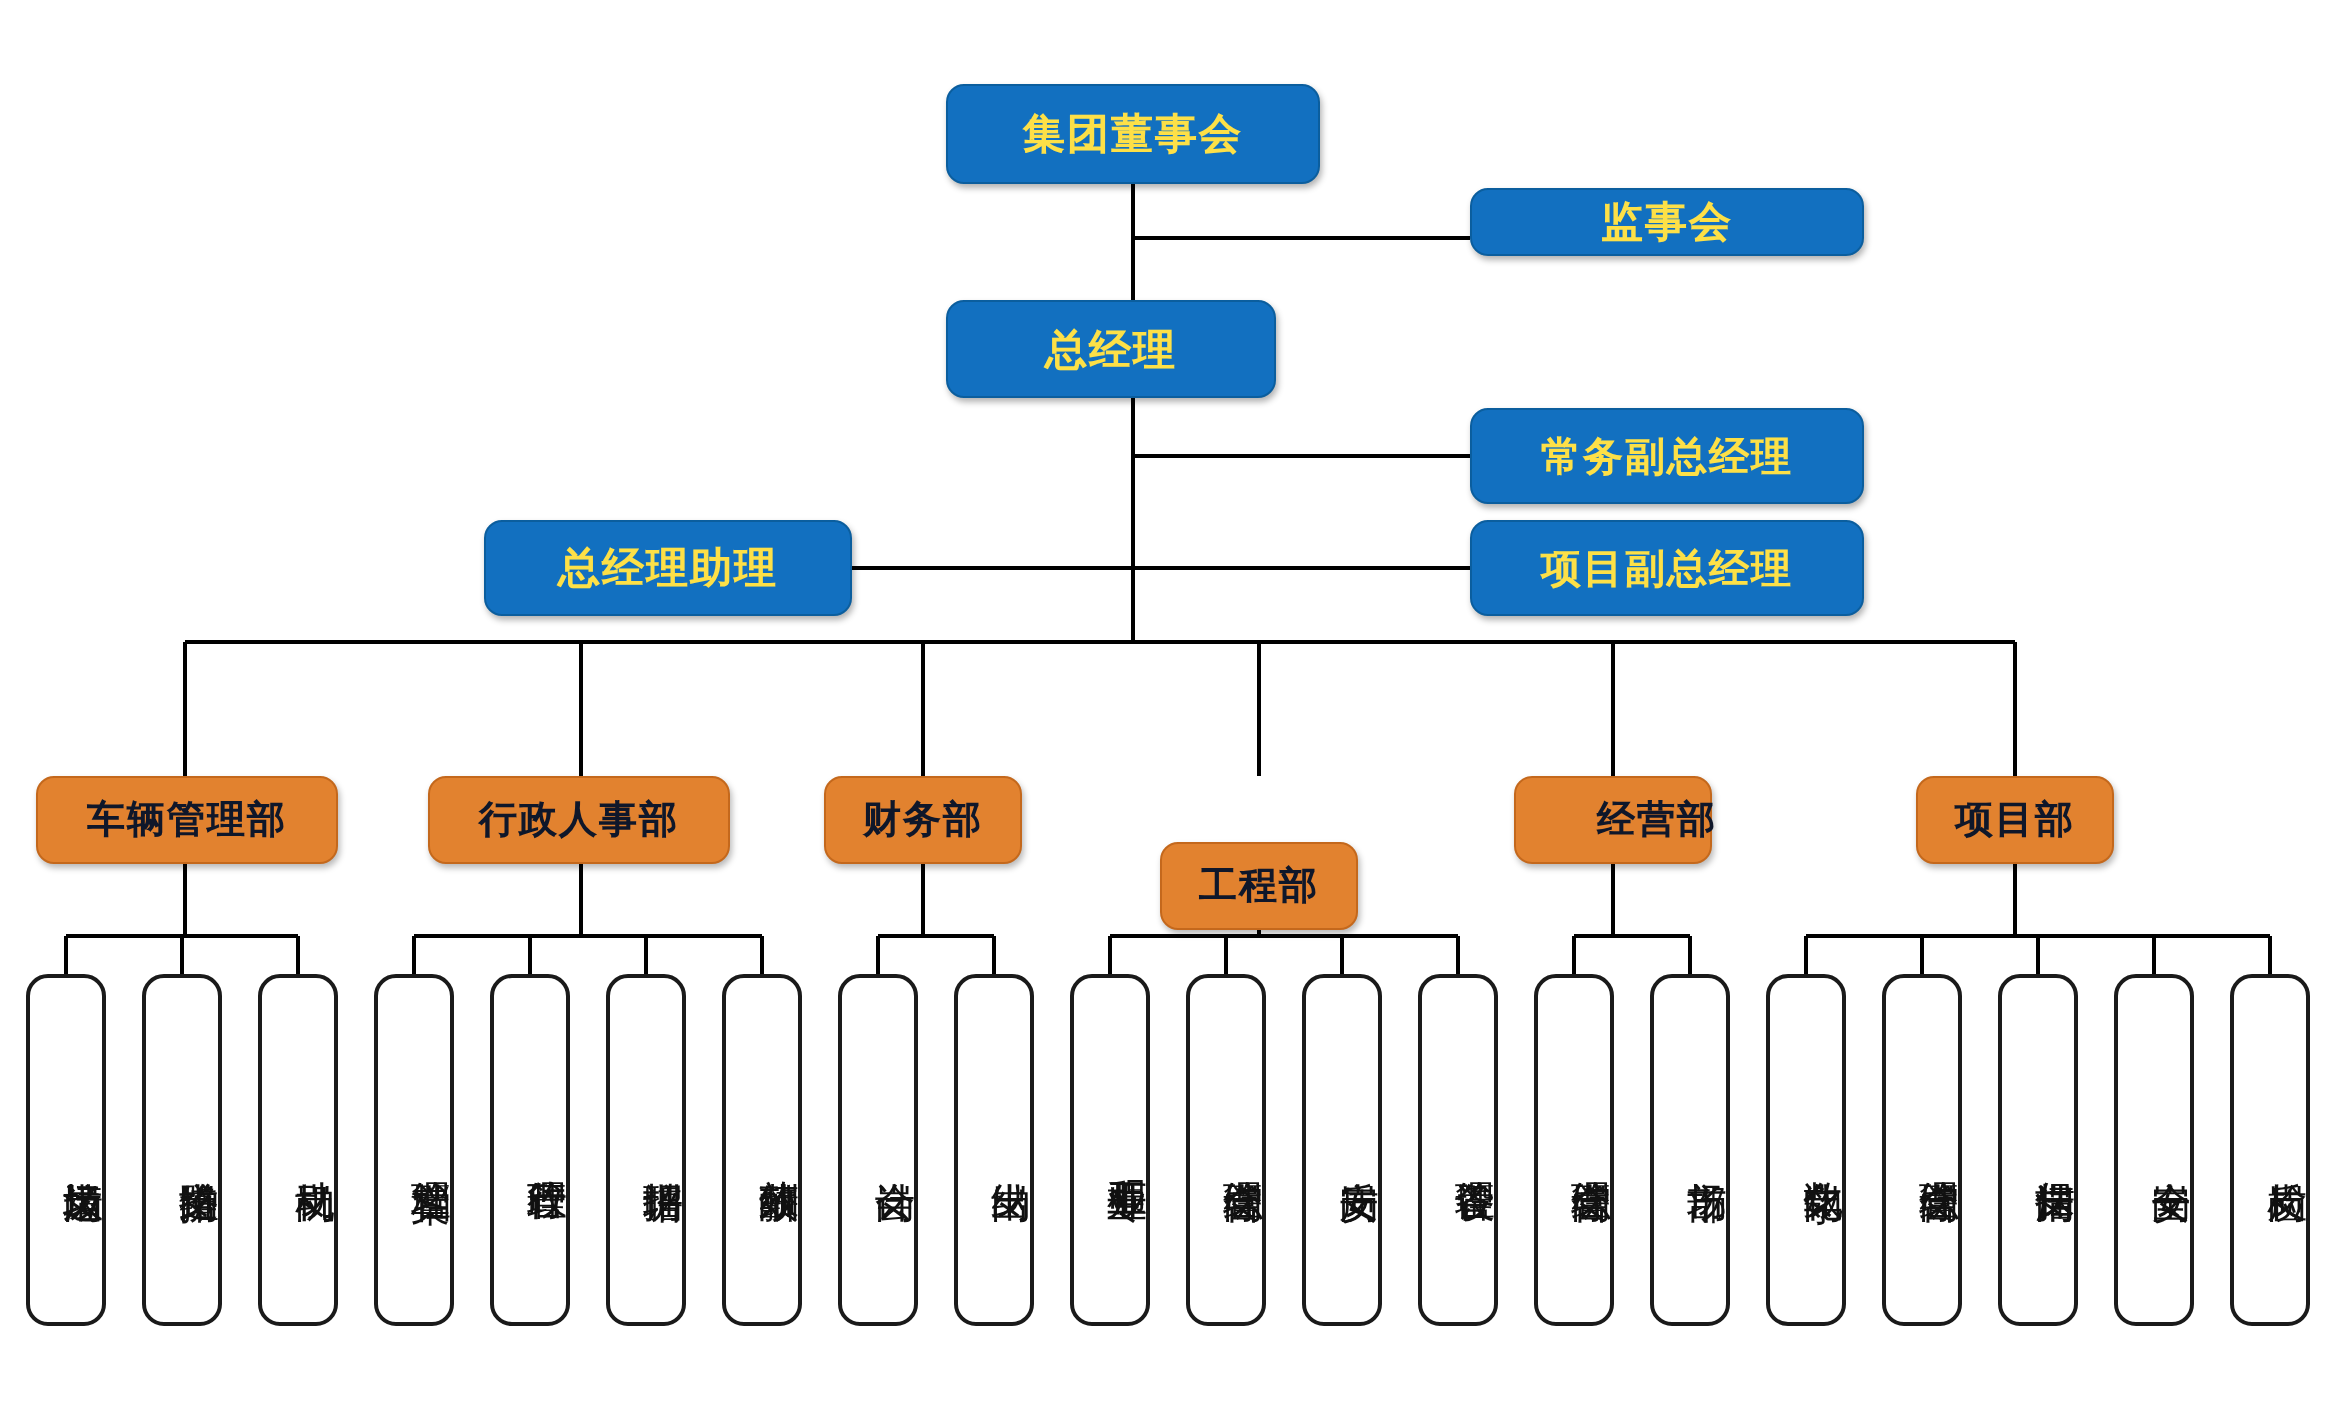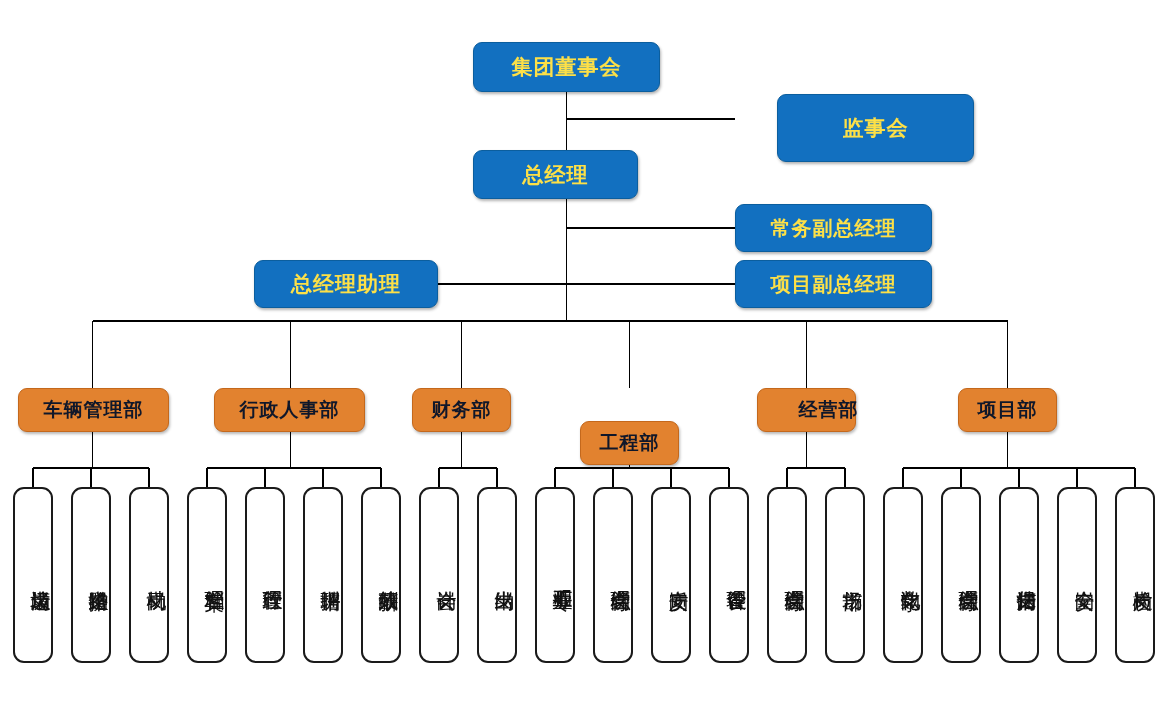--- a/index.html
+++ b/index.html
@@ -131,27 +131,27 @@
       <path d="M903 468 L903 487" stroke-width="1.6"></path>
       <path d="M961 468 L961 487" stroke-width="1.6"></path>
       <path d="M1019 468 L1019 487" stroke-width="1.6"></path>
       <path d="M1077 468 L1077 487" stroke-width="1.6"></path>
       <path d="M1135 468 L1135 487" stroke-width="1.6"></path>
     </g>
   </svg>
 
   <div class="node blue" style="left:473px;top:42px;width:187px;height:50px;">集团董事会</div>
 
-  <div class="node blue" style="left:777px;top:94px;width:197px;height:68px;">监事会</div>
+  <div class="node blue" style="left:735px;top:94px;width:197px;height:34px;">监事会</div>
 
   <div class="node blue" style="left:473px;top:150px;width:165px;height:49px;">总经理</div>
 
   <div class="node blue" style="left:735px;top:204px;width:197px;height:48px;font-size:20px;">常务副总经理</div>
 
-  <div class="node blue" style="left:242px;top:260px;width:184px;height:48px;margin-left:12px;">总经理助理</div>
+  <div class="node blue" style="left:242px;top:260px;width:184px;height:48px;">总经理助理</div>
 
   <div class="node blue" style="left:735px;top:260px;width:197px;height:48px;font-size:20px;">项目副总经理</div>
 
   <div class="node orange" style="left:18px;top:388px;width:151px;height:44px;">车辆管理部</div>
 
   <div class="node orange" style="left:214px;top:388px;width:151px;height:44px;">行政人事部</div>
 
   <div class="node orange" style="left:412px;top:388px;width:99px;height:44px;">财务部</div>
 
   <div class="node orange" style="left:580px;top:388px;width:99px;height:44px;margin-top:33px;">工程部</div>

